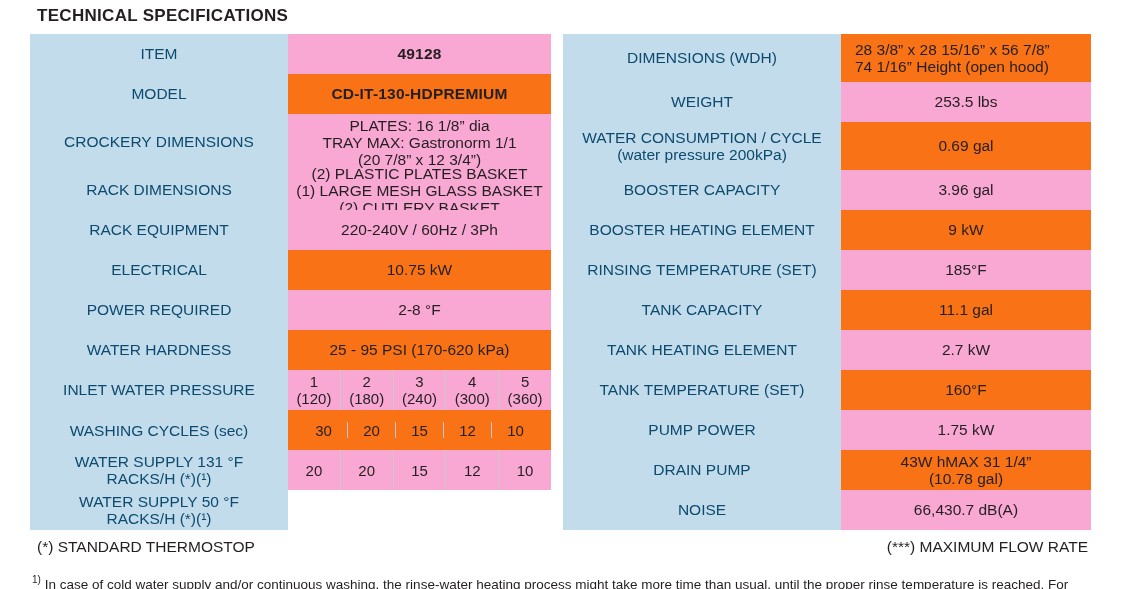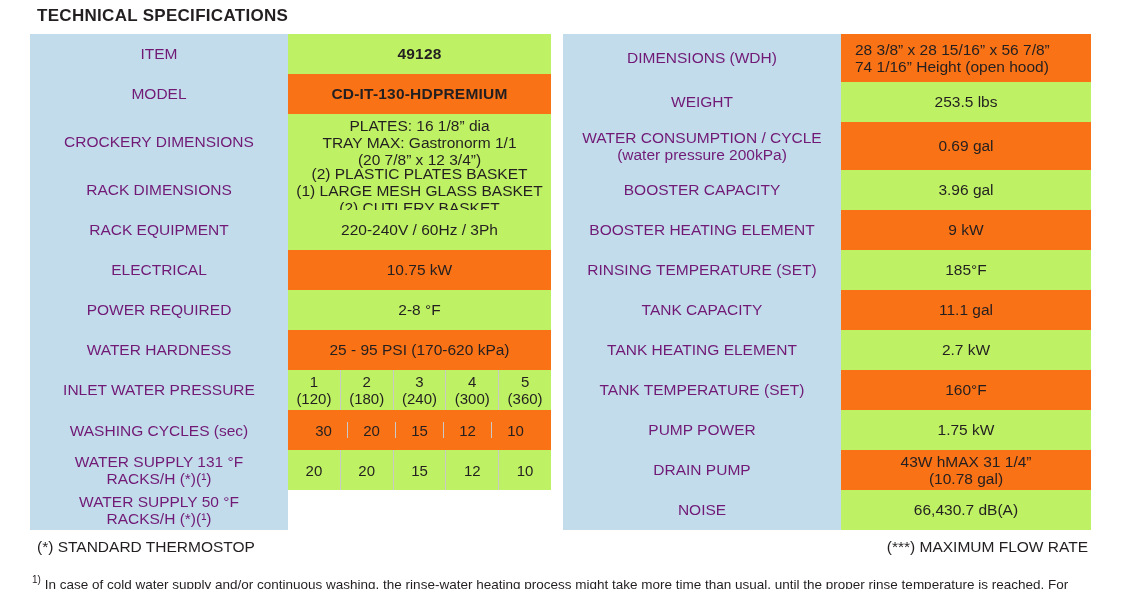--- a/index.html
+++ b/index.html
@@ -50,24 +50,24 @@
     flex-direction: column;
     align-items: center;
     justify-content: center;
     text-align: center;
     font-size: 15.5px;
     line-height: 18px;
     padding: 2px 6px;
   }
   .lbl {
     background: #c3dcec;
-    color: #701a75;
+    color: #0c4a6e;
   }
   .val {
-    background: #bef264;
+    background: #f9a8d4;
     color: #231f20;
   }
   .val.alt {
     background: #f97316;
   }
   .val.bold {
     font-weight: bold;
     letter-spacing: 0.2px;
   }
   .h-40 { height: 40px; }

